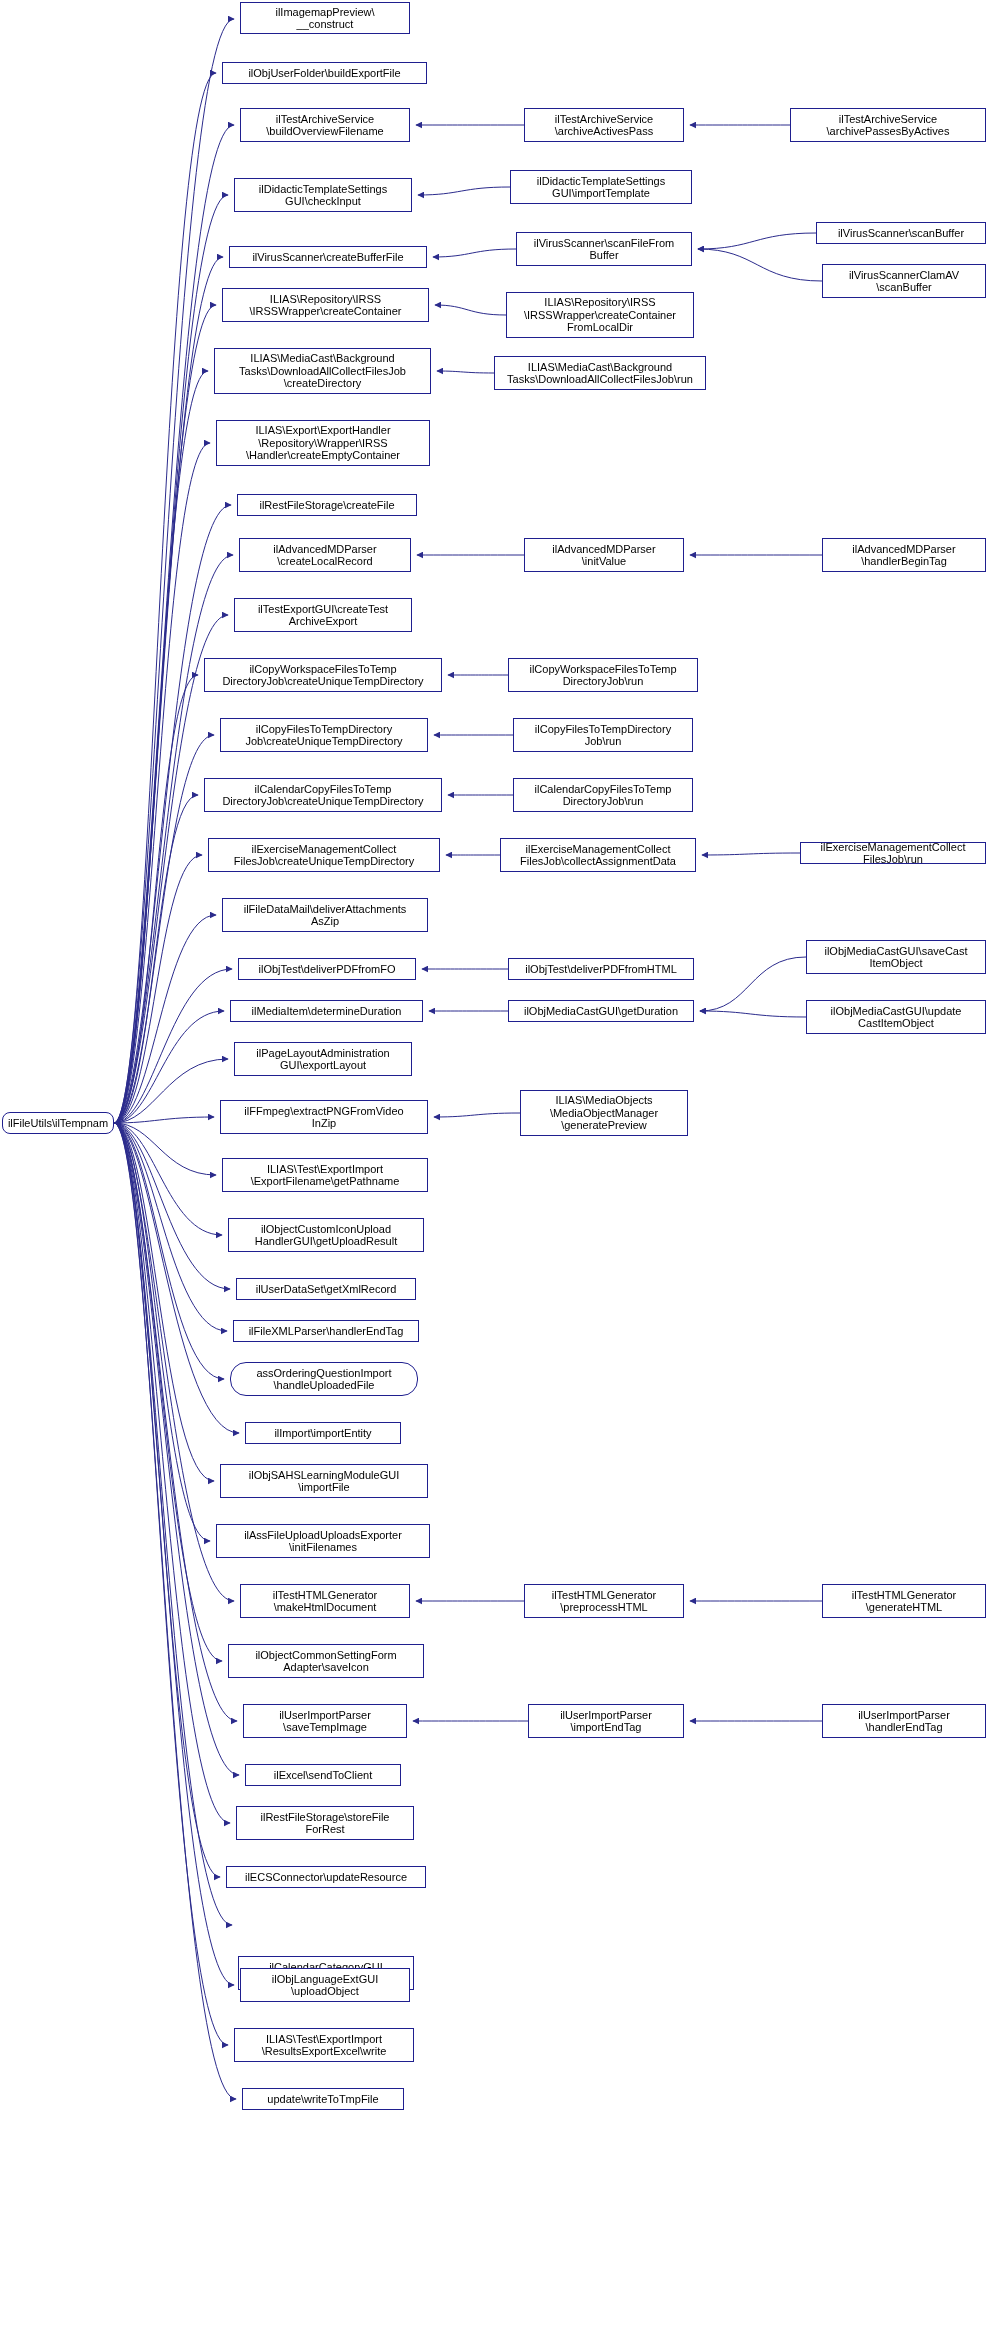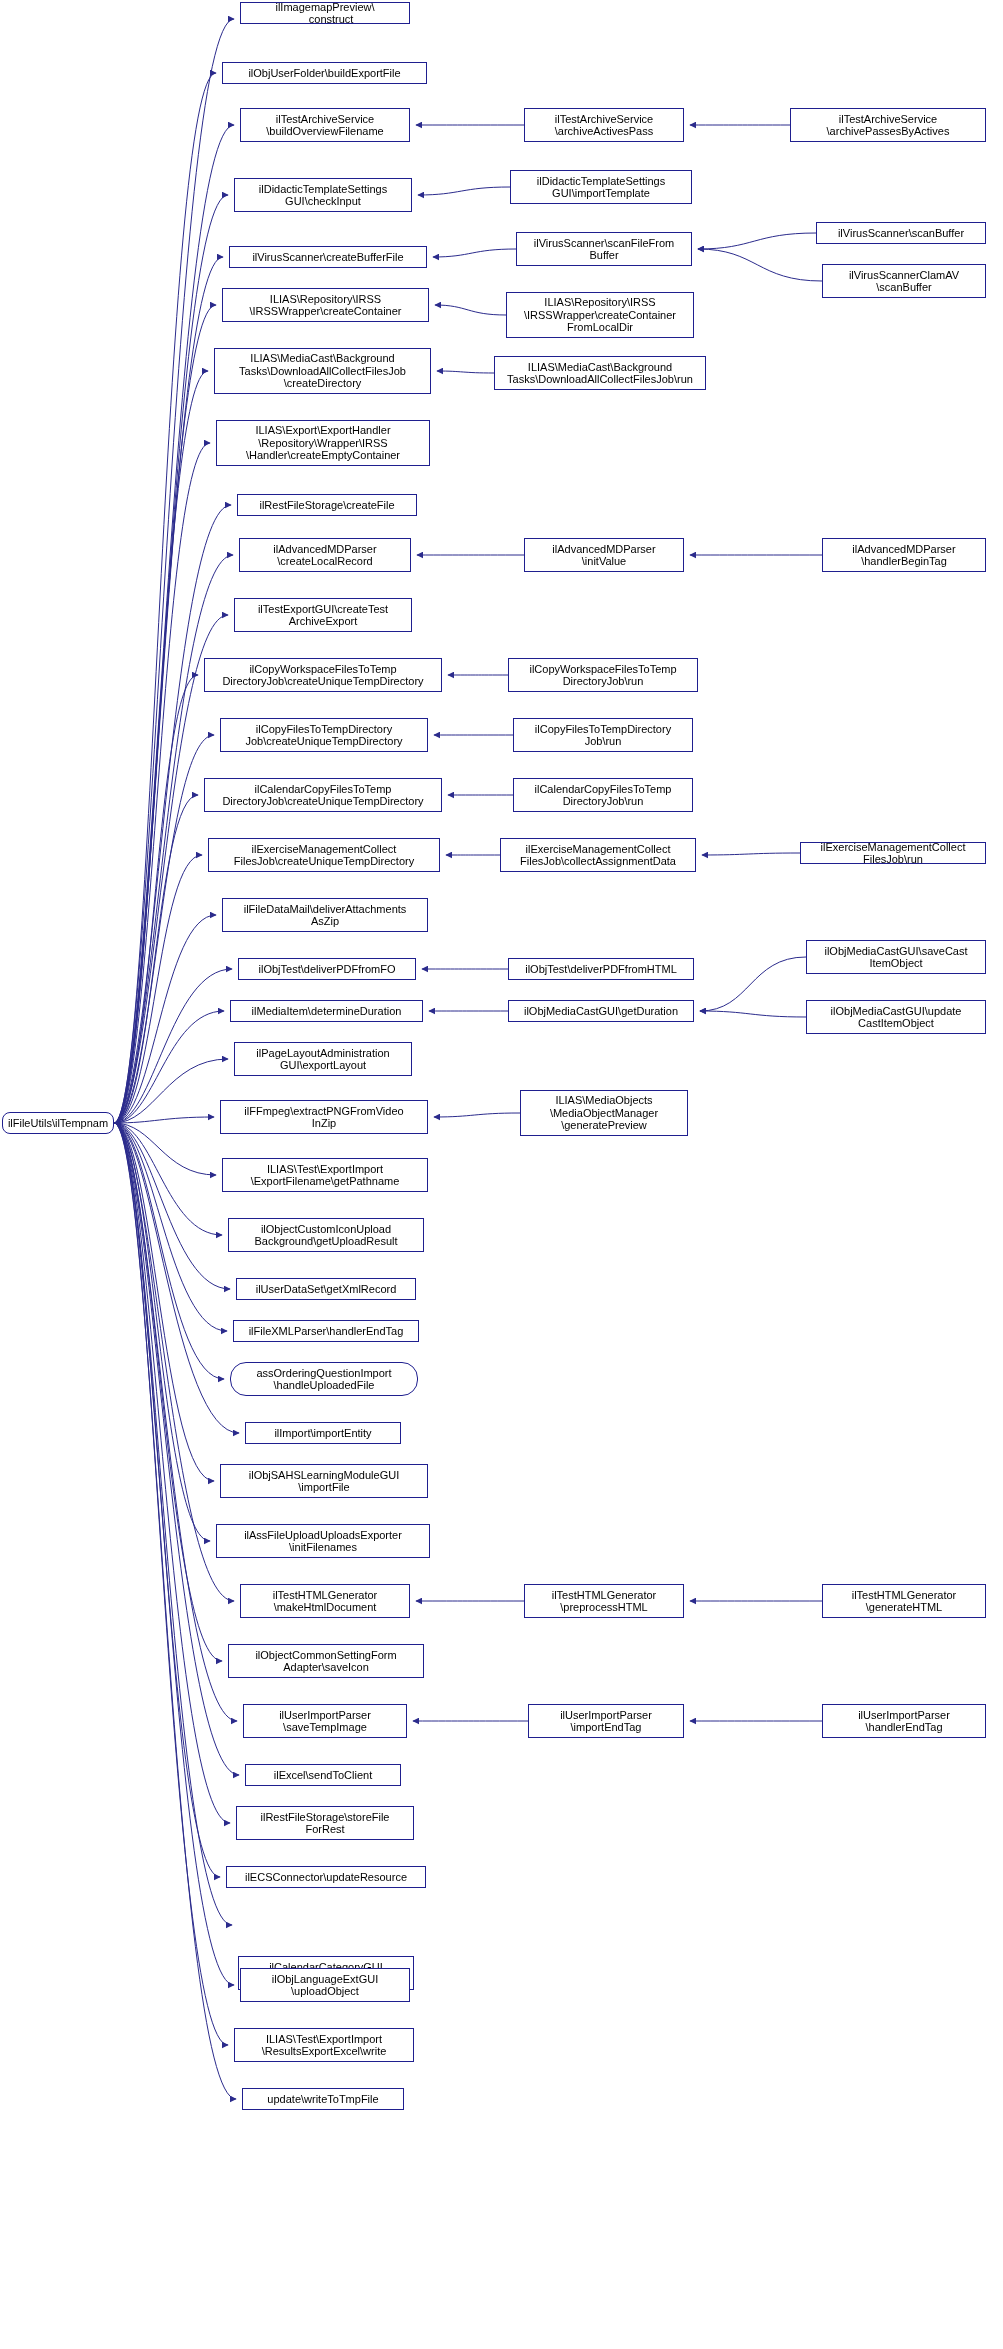--- a/index.html
+++ b/index.html
@@ -117,21 +117,21 @@
         <path d="M 822 555 C 753 555, 753 555, 690 555" marker-end="url(#arrow)"></path>
         <path d="M 800 853 C 748 853, 748 855, 702 855" marker-end="url(#arrow)"></path>
         <path d="M 806 957 C 750 957, 750 1011, 700 1011" marker-end="url(#arrow)"></path>
         <path d="M 806 1017 C 750 1017, 750 1011, 700 1011" marker-end="url(#arrow)"></path>
         <path d="M 822 1601 C 753 1601, 753 1601, 690 1601" marker-end="url(#arrow)"></path>
         <path d="M 822 1721 C 753 1721, 753 1721, 690 1721" marker-end="url(#arrow)"></path>
       </g>
   </svg>
   <div id="nodes">
       <div class="node root" style="left: 2px; top: 1112px; width: 112px; height: 22px;"><span>ilFileUtils\ilTempnam</span></div>
-      <div class="node" style="left: 240px; top: 2px; width: 170px; height: 22px;"><span>ilImagemapPreview\
+      <div class="node" style="left: 240px; top: 2px; width: 170px; height: 32px;"><span>ilImagemapPreview\
 __construct</span></div>
       <div class="node" style="left: 222px; top: 62px; width: 205px; height: 22px;"><span>ilObjUserFolder\buildExportFile</span></div>
       <div class="node" style="left: 240px; top: 108px; width: 170px; height: 34px;"><span>ilTestArchiveService
 \buildOverviewFilename</span></div>
       <div class="node" style="left: 234px; top: 178px; width: 178px; height: 34px;"><span>ilDidacticTemplateSettings
 GUI\checkInput</span></div>
       <div class="node" style="left: 229px; top: 246px; width: 198px; height: 22px;"><span>ilVirusScanner\createBufferFile</span></div>
       <div class="node" style="left: 222px; top: 288px; width: 207px; height: 34px;"><span>ILIAS\Repository\IRSS
 \IRSSWrapper\createContainer</span></div>
       <div class="node" style="left: 214px; top: 348px; width: 217px; height: 46px;"><span>ILIAS\MediaCast\Background
@@ -157,21 +157,21 @@
 AsZip</span></div>
       <div class="node" style="left: 238px; top: 958px; width: 178px; height: 22px;"><span>ilObjTest\deliverPDFfromFO</span></div>
       <div class="node" style="left: 230px; top: 1000px; width: 193px; height: 22px;"><span>ilMediaItem\determineDuration</span></div>
       <div class="node" style="left: 234px; top: 1042px; width: 178px; height: 34px;"><span>ilPageLayoutAdministration
 GUI\exportLayout</span></div>
       <div class="node" style="left: 220px; top: 1100px; width: 208px; height: 34px;"><span>ilFFmpeg\extractPNGFromVideo
 InZip</span></div>
       <div class="node" style="left: 222px; top: 1158px; width: 206px; height: 34px;"><span>ILIAS\Test\ExportImport
 \ExportFilename\getPathname</span></div>
       <div class="node" style="left: 228px; top: 1218px; width: 196px; height: 34px;"><span>ilObjectCustomIconUpload
-Background\getUploadResult</span></div>
+HandlerGUI\getUploadResult</span></div>
       <div class="node" style="left: 236px; top: 1278px; width: 180px; height: 22px;"><span>ilUserDataSet\getXmlRecord</span></div>
       <div class="node" style="left: 233px; top: 1320px; width: 186px; height: 22px;"><span>ilFileXMLParser\handlerEndTag</span></div>
       <div class="node" style="left: 230px; top: 1362px; width: 188px; height: 34px; border-radius: 16px;"><span>assOrderingQuestionImport
 \handleUploadedFile</span></div>
       <div class="node" style="left: 245px; top: 1422px; width: 156px; height: 22px;"><span>ilImport\importEntity</span></div>
       <div class="node" style="left: 220px; top: 1464px; width: 208px; height: 34px;"><span>ilObjSAHSLearningModuleGUI
 \importFile</span></div>
       <div class="node" style="left: 216px; top: 1524px; width: 214px; height: 34px;"><span>ilAssFileUploadUploadsExporter
 \initFilenames</span></div>
       <div class="node" style="left: 240px; top: 1584px; width: 170px; height: 34px;"><span>ilTestHTMLGenerator

